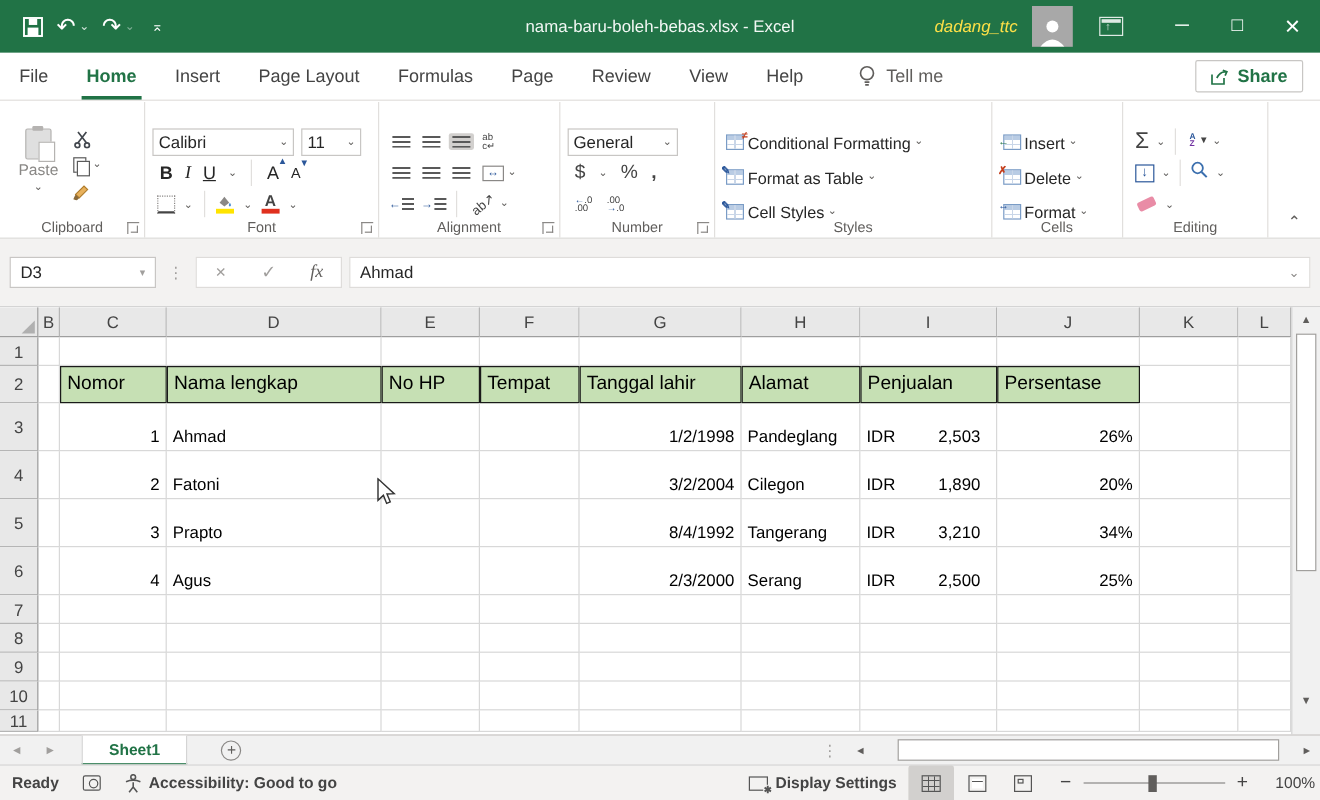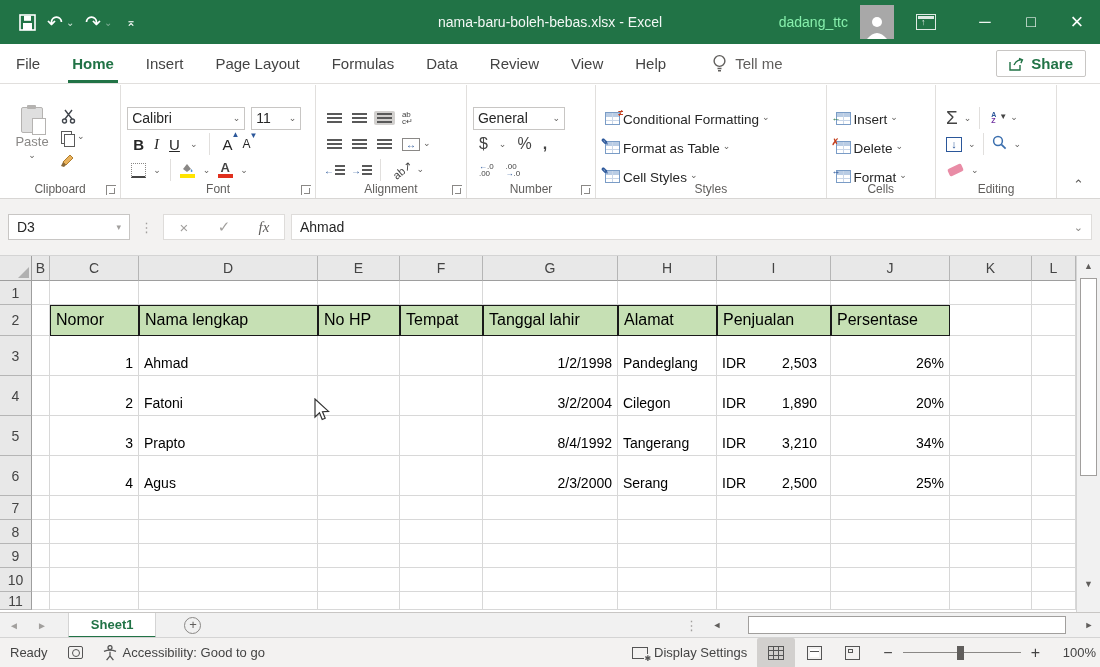--- a/index.html
+++ b/index.html
@@ -10,21 +10,21 @@
   
   .titlebar{position:absolute;top:0;left:0;width:1100px;height:44px;background:#217346;
             display:flex;align-items:center;color:#fff;}
   .qat{display:flex;align-items:center;gap:2px;padding-left:14px;}
   .qat .tb-btn{height:30px;min-width:26px;display:flex;align-items:center;justify-content:center;
                font-size:19px;color:#fff;cursor:default;}
   .tb-chev{font-size:10px;color:#cfe3d8;margin-left:-4px;width:12px;}
   .dim{color:#7fae96;}
   .tb-title{position:absolute;left:0;right:0;text-align:center;font-size:14px;color:#f2f7f4;pointer-events:none;}
   .tb-right{margin-left:auto;display:flex;align-items:center;height:44px;}
-  .tb-user{font-size:14px;color:#86efac;margin-right:12px;}
+  .tb-user{font-size:14px;color:#fde047;margin-right:12px;font-style:italic;}
   .avatar{width:34px;height:34px;background:#a8a8a8;display:flex;align-items:flex-end;justify-content:center;margin-right:22px;}
   .ribbondisp{width:20px;height:16px;border:1.5px solid #dfeae4;position:relative;margin-right:26px;}
   .ribbondisp::before{content:"";position:absolute;top:1px;left:1px;right:1px;height:3px;background:#dfeae4;}
   .ribbondisp::after{content:"↑";position:absolute;left:4px;top:2px;font-size:9px;color:#dfeae4;}
   .winctl{width:46px;height:44px;display:flex;align-items:center;justify-content:center;font-size:16px;color:#fff;}
 
   
   .tabrow{position:absolute;top:44px;left:0;width:1100px;height:40px;background:#fff;
           display:flex;align-items:center;border-bottom:1px solid #e1dfdd;}
   .tab{padding:0 16px;font-size:15px;color:#444;height:38px;display:flex;align-items:center;position:relative;}
@@ -156,21 +156,21 @@
             display:flex;align-items:center;justify-content:center;font-size:13px;margin-left:28px;line-height:0;}
   .hsb{margin-left:auto;display:flex;align-items:center;height:25px;}
   .hsb .dots{padding:0 8px;}
   .hsb .arr{width:22px;height:19px;display:flex;align-items:center;justify-content:center;color:#605e5c;font-size:9px;}
   .hsb .track{width:350px;height:19px;position:relative;}
   .hsb .thumb{position:absolute;left:20px;top:0;width:318px;height:18px;background:#fff;border:1px solid #a19f9d;}
 
   
   .statusbar{position:absolute;top:637px;left:0;width:1100px;height:30px;background:#f3f2f1;
              border-top:1px solid #d4d4d4;display:flex;align-items:center;font-size:13px;color:#444;}
-  .sb-item{display:flex;align-items:center;gap:6px;padding:0 10px;height:100%;}
+  .sb-item{display:flex;align-items:center;gap:6px;padding:0 10px;height:100%;font-weight:bold;}
   .macro-ic{width:15px;height:13px;border:1.5px solid #555;border-radius:2px;position:relative;}
   .macro-ic::after{content:"";position:absolute;right:1.5px;bottom:1.5px;width:6px;height:6px;border:1.5px solid #555;border-radius:50%;}
   .sb-right{margin-left:auto;display:flex;align-items:center;height:100%;}
   .disp-ic{width:16px;height:12px;border:1.5px solid #555;position:relative;}
   .disp-ic::after{content:"✱";position:absolute;right:-4px;bottom:-5px;font-size:8px;color:#555;background:#f3f2f1;}
   .view-btn{width:38px;height:30px;display:flex;align-items:center;justify-content:center;}
   .view-btn.sel{background:#d2d0ce;}
   .vw-normal{width:16px;height:14px;border:1px solid #555;background:
      linear-gradient(90deg,transparent 0 4px,#555 4px 5px,transparent 5px 9px,#555 9px 10px,transparent 10px),
      linear-gradient(transparent 0 3px,#555 3px 4px,transparent 4px 8px,#555 8px 9px,transparent 9px);}
@@ -219,21 +219,21 @@
     </div>
   </div>
 
   <div class="tabrow">
     <span id="tabs-mount" style="display:flex">
         <span class="tab">File</span>
         <span class="tab active">Home</span>
         <span class="tab">Insert</span>
         <span class="tab">Page Layout</span>
         <span class="tab">Formulas</span>
-        <span class="tab">Data</span>
+        <span class="tab">Page</span>
         <span class="tab">Review</span>
         <span class="tab">View</span>
         <span class="tab">Help</span>
       </span>
     <span class="tellme">
       <svg width="15" height="19" viewBox="0 0 15 19">
         <circle cx="7.5" cy="7" r="5.4" fill="none" stroke="#605e5c" stroke-width="1.4"></circle>
         <path d="M5.5 14.5 h4 M6 16.8 h3" stroke="#605e5c" stroke-width="1.4" fill="none"></path>
       </svg>
       <span>Tell me</span>

